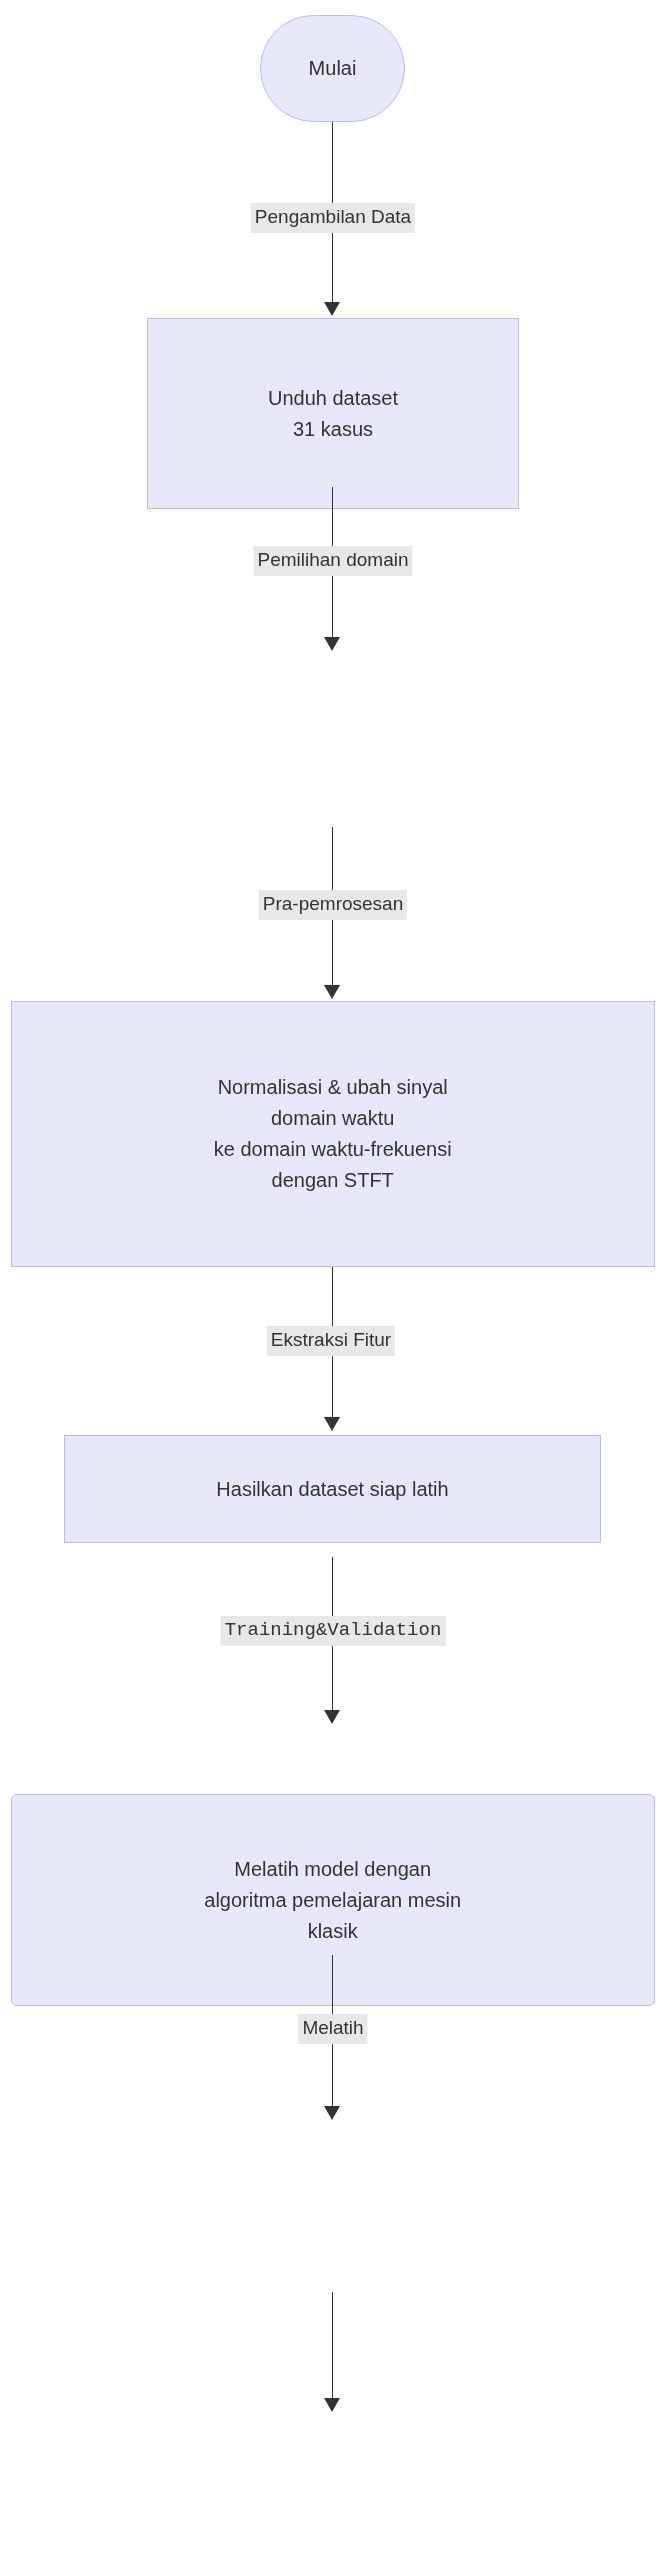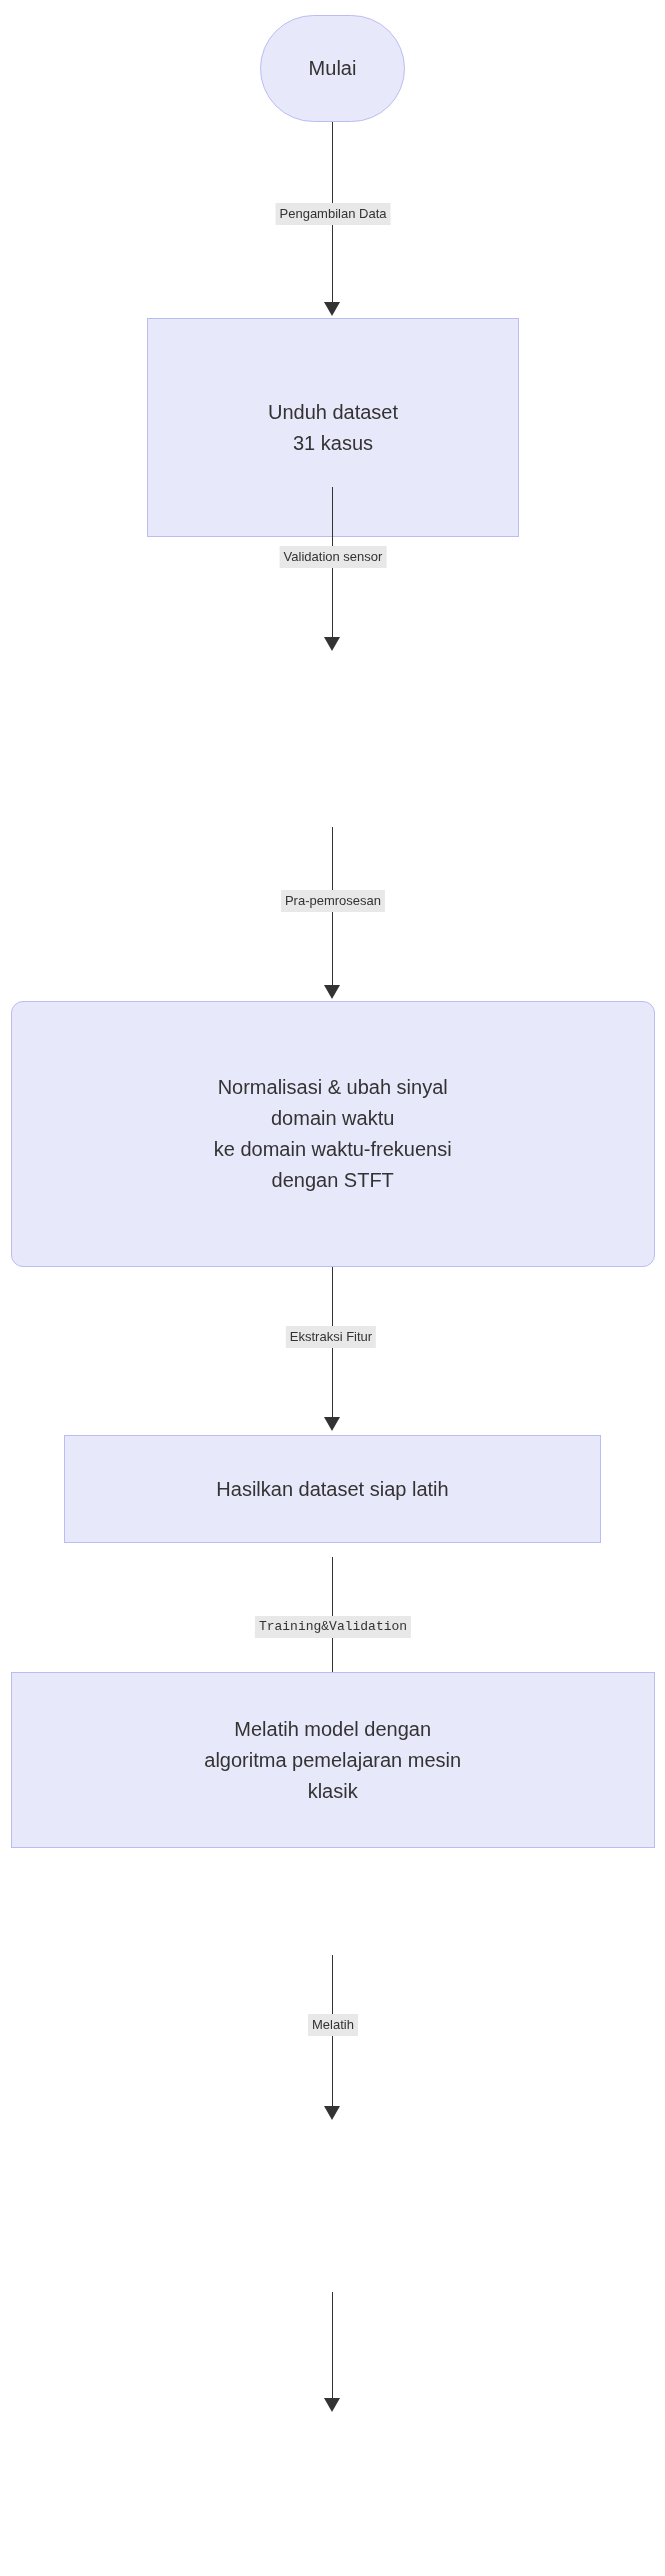--- a/index.html
+++ b/index.html
@@ -50,75 +50,75 @@
     width: 0;
     height: 0;
     border-left: 8.7px solid transparent;
     border-right: 8.7px solid transparent;
     border-top: 14.8px solid #333333;
   }
   .edge-label {
     position: absolute;
     background: #e8e8e8;
     color: #333333;
-    font-size: 13px;
+    font-size: 19px;
     line-height: 1.2;
     padding: 3.4px 4px;
     white-space: nowrap;
     font-family: "Liberation Sans", sans-serif;
     transform: translateX(-50%);
   }
 </style>
 </head>
 <body>
 
 <div id="flow">
 
   <div class="node terminal" style="left:260px; top:10.7px; width:145px; height:107px;">
     <span class="nodelabel">Mulai</span>
   </div>
 
   <div class="edge-line" style="left:332px; top:118px; height:183px;"></div>
   <div class="edge-arrow" style="left:324px; top:298px;"></div>
   <div class="edge-label" style="left:333px; top:199px;">Pengambilan Data</div>
 
-  <div class="node" style="left:147px; top:314px; width:372px; height:219px;">
+  <div class="node" style="left:147px; top:314px; width:372px; height:191px;">
     <span class="nodelabel">Unduh dataset
 31 kasus</span>
   </div>
 
   <div class="edge-line" style="left:332px; top:483px; height:153px;"></div>
   <div class="edge-arrow" style="left:324px; top:633px;"></div>
-  <div class="edge-label" style="left:333px; top:542px;">Validation sensor</div>
+  <div class="edge-label" style="left:333px; top:542px;">Pemilihan domain</div>
 
 
   <div class="edge-line" style="left:332px; top:823px; height:161px;"></div>
   <div class="edge-arrow" style="left:324px; top:981px;"></div>
   <div class="edge-label" style="left:333px; top:886px;">Pra-pemrosesan</div>
 
-  <div class="node" style="left:10.7px; top:997px; width:644px; height:266px;border-radius:12px;">
+  <div class="node" style="left:10.7px; top:997px; width:644px; height:266px;">
     <span class="nodelabel">Normalisasi &amp; ubah sinyal
 domain waktu
 ke domain waktu-frekuensi
 dengan STFT</span>
   </div>
 
   <div class="edge-line" style="left:332px; top:1263px; height:153px;"></div>
   <div class="edge-arrow" style="left:324px; top:1413px;"></div>
   <div class="edge-label" style="left:331px; top:1322px;">Ekstraksi Fitur</div>
 
   <div class="node" style="left:64px; top:1431px; width:537px; height:108px;">
     <span class="nodelabel">Hasilkan dataset siap latih</span>
   </div>
 
   <div class="edge-line" style="left:332px; top:1553px; height:156px;"></div>
   <div class="edge-arrow" style="left:324px; top:1706px;"></div>
   <div class="edge-label" style="left:333px; top:1612px;font-family:Liberation Mono, monospace;">Training&amp;Validation</div>
 
-  <div class="node" style="left:10.7px; top:1668px; width:644px; height:176px;">
+  <div class="node" style="left:10.7px; top:1790px; width:644px; height:212px;border-radius:6px;">
     <span class="nodelabel">Melatih model dengan
 algoritma pemelajaran mesin
 klasik</span>
   </div>
 
   <div class="edge-line" style="left:332px; top:1951px; height:153px;"></div>
   <div class="edge-arrow" style="left:324px; top:2102px;"></div>
   <div class="edge-label" style="left:333px; top:2010px;">Melatih</div>
 
 

